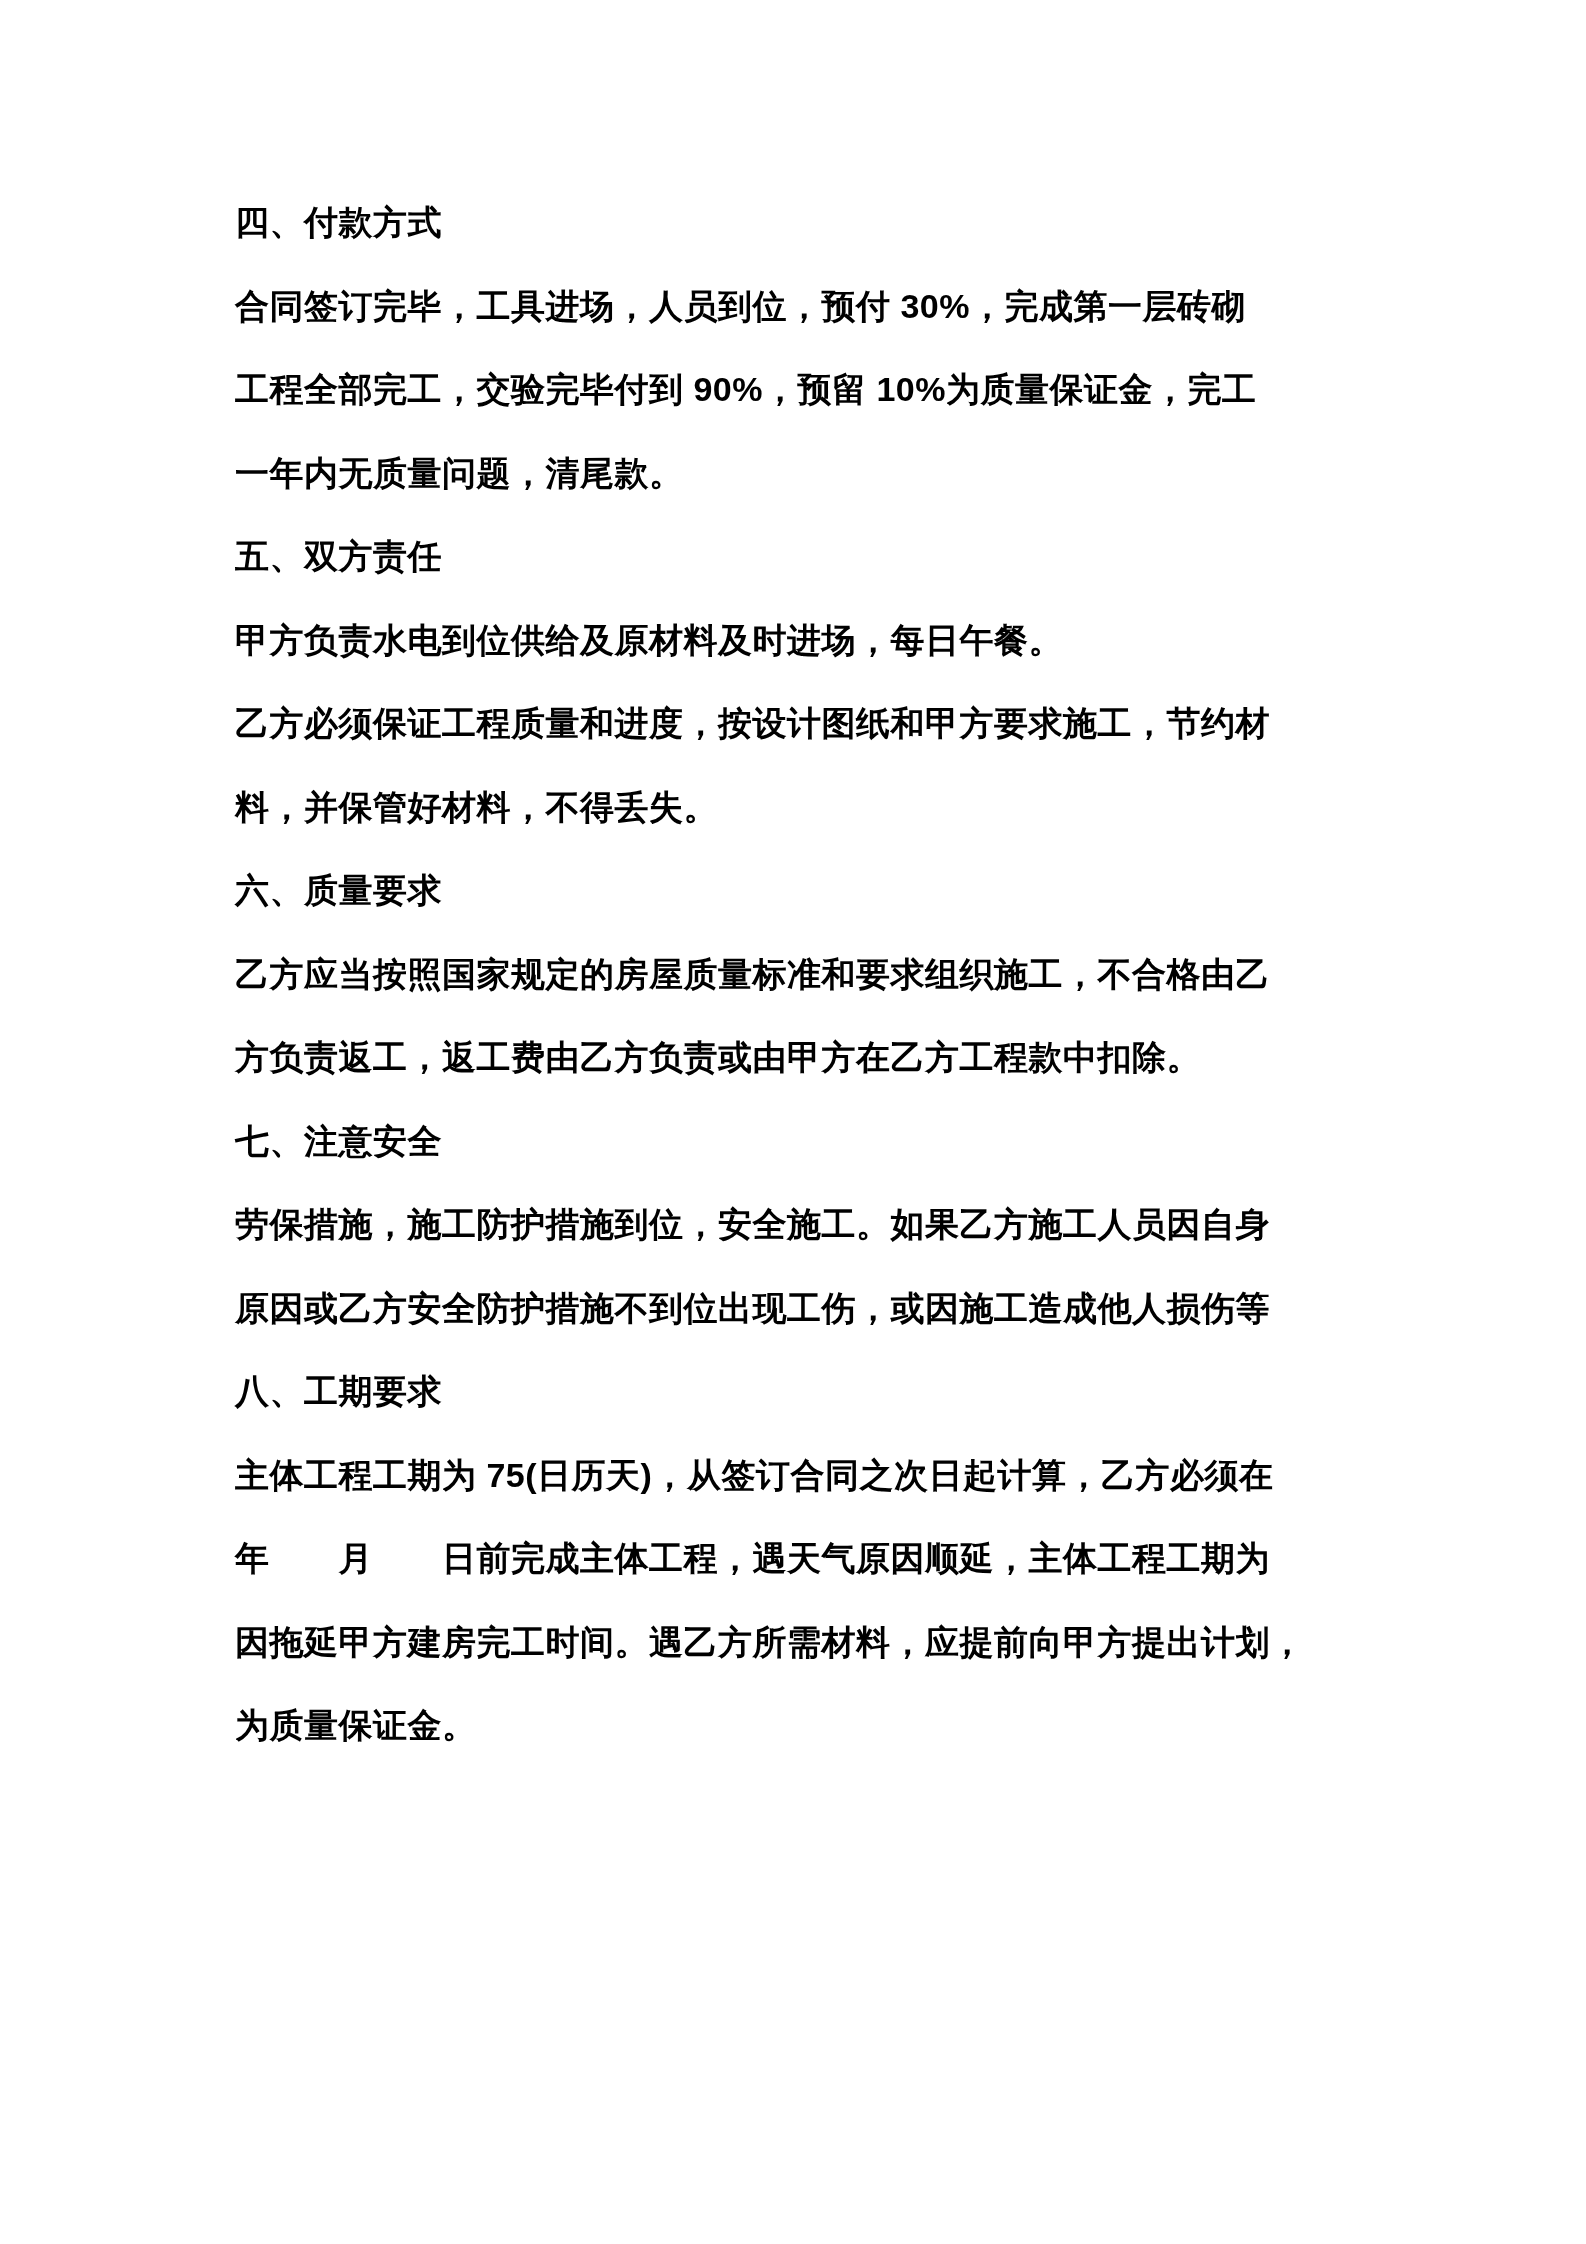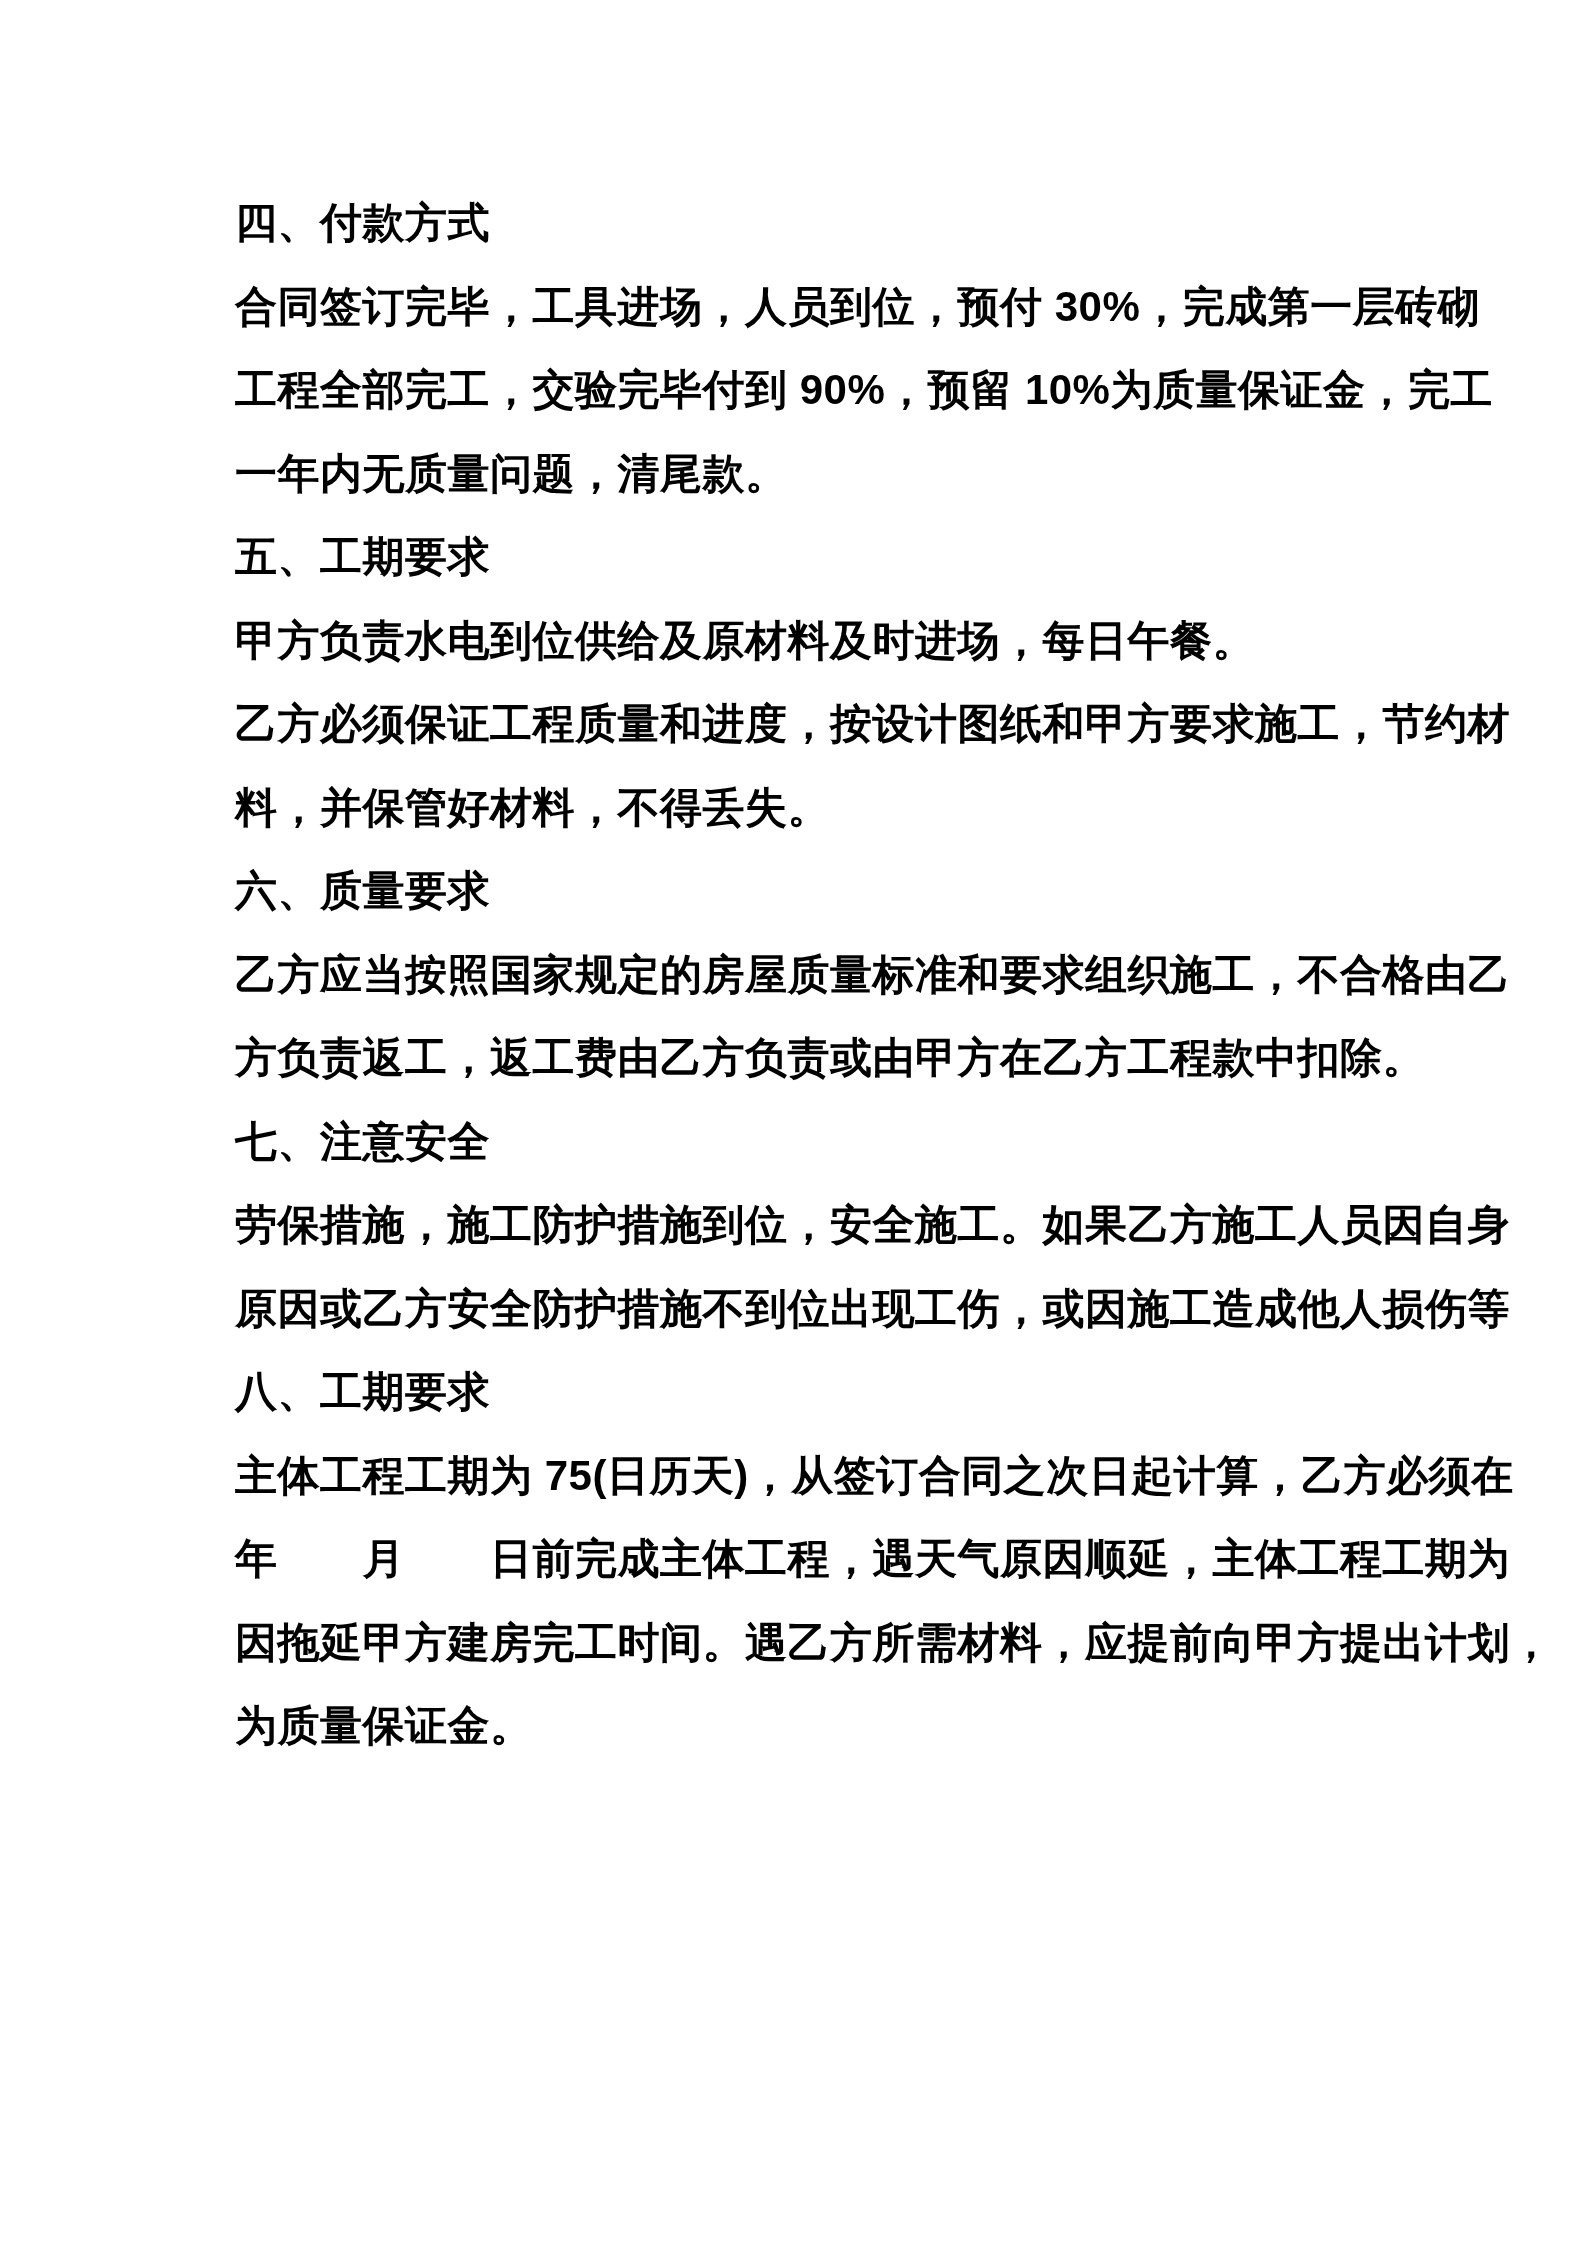--- a/index.html
+++ b/index.html
@@ -23,39 +23,39 @@
   }
   .doc-body {
     position: absolute;
     left: 235px;
     top: 181px;
     width: 1135px;
   }
   .line {
     font-family: "Liberation Sans", "DejaVu Sans", sans-serif;
     font-weight: bold;
-    font-size: 42px;
+    font-size: 34px;
     line-height: 83.5px;
     height: 83.5px;
     color: #000000;
     letter-spacing: 0.5px;
     white-space: pre;
     text-align: left;
   }
 </style>
 </head>
 <body>
 
 <div class="page">
   <div class="doc-body" id="doc-body">
       <div class="line heading">四、付款方式</div>
       <div class="line body">合同签订完毕，工具进场，人员到位，预付 30%，完成第一层砖砌</div>
       <div class="line body">工程全部完工，交验完毕付到 90%，预留 10%为质量保证金，完工</div>
       <div class="line body">一年内无质量问题，清尾款。</div>
-      <div class="line heading">五、工期要求</div>
+      <div class="line heading">五、双方责任</div>
       <div class="line body">甲方负责水电到位供给及原材料及时进场，每日午餐。</div>
       <div class="line body">乙方必须保证工程质量和进度，按设计图纸和甲方要求施工，节约材</div>
       <div class="line body">料，并保管好材料，不得丢失。</div>
       <div class="line heading">六、质量要求</div>
       <div class="line body">乙方应当按照国家规定的房屋质量标准和要求组织施工，不合格由乙</div>
       <div class="line body">方负责返工，返工费由乙方负责或由甲方在乙方工程款中扣除。</div>
       <div class="line heading">七、注意安全</div>
       <div class="line body">劳保措施，施工防护措施到位，安全施工。如果乙方施工人员因自身</div>
       <div class="line body">原因或乙方安全防护措施不到位出现工伤，或因施工造成他人损伤等</div>
       <div class="line heading">八、工期要求</div>

